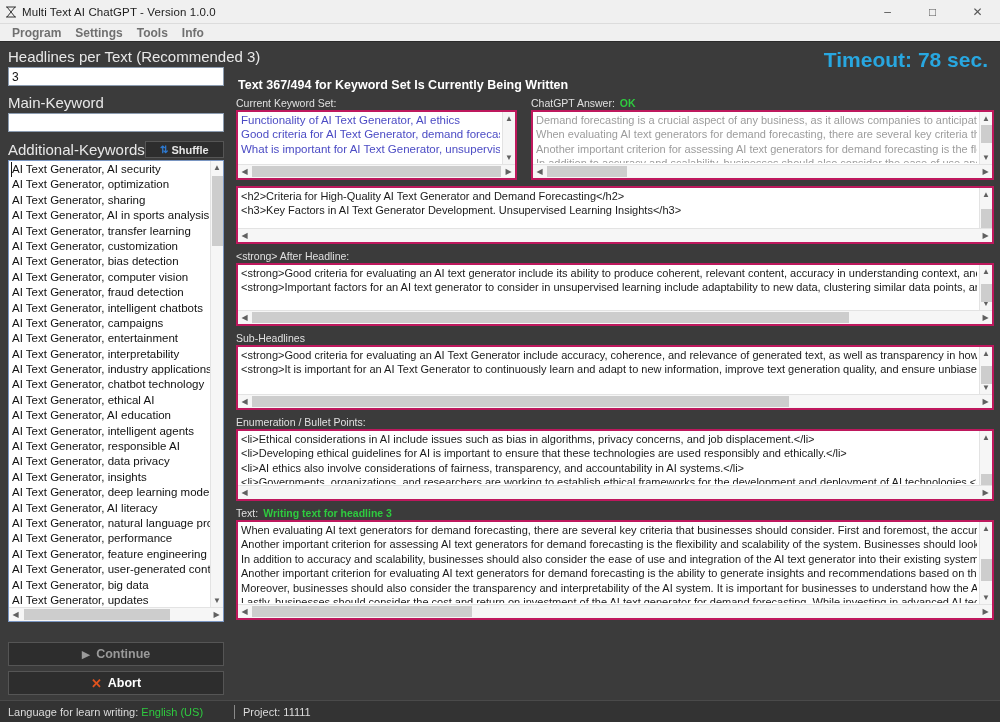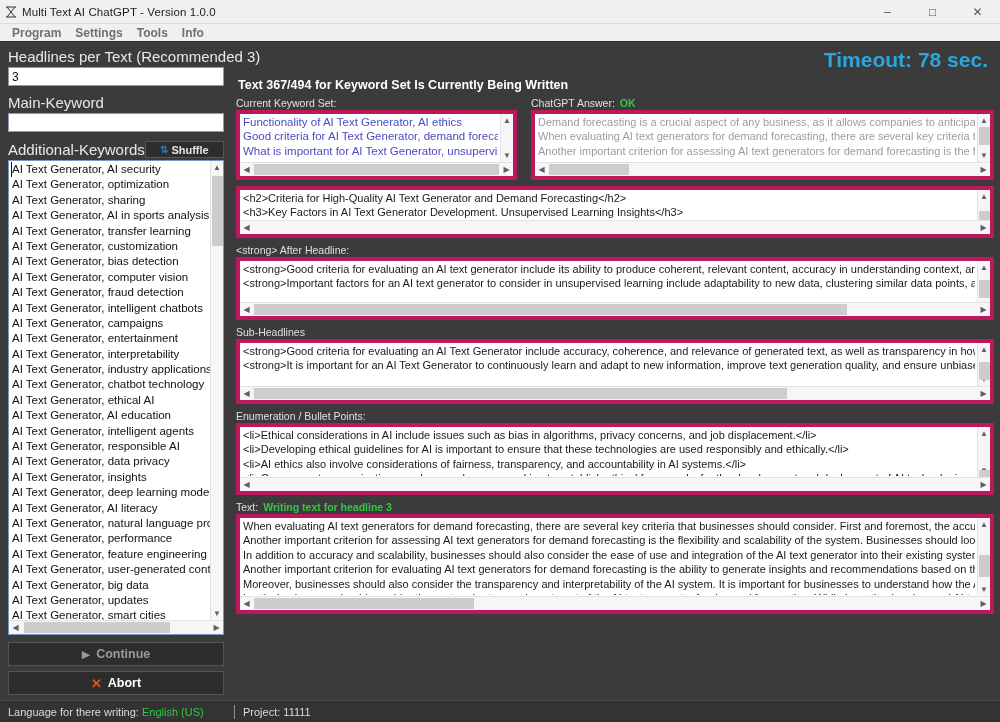--- a/index.html
+++ b/index.html
@@ -94,21 +94,21 @@
     display: flex; align-items: center; justify-content: center;
     gap: 5px; cursor: pointer;
   }
   .shuffle-btn .sicon { color: #2e7ad1; font-size: 10px; letter-spacing:-2px;}
 
   .listbox {
     flex: 1;
     background: #fff; border: 1px solid #7a96c2;
     position: relative; overflow: hidden;
     display: flex; flex-direction: column;
-    margin-bottom: 1px;
+    margin-bottom: 14px;
   }
   .listbox-inner {
     flex: 1; overflow: hidden;
     padding: 1px 0 0 2px;
   }
   .kw-item {
     font-size: 11.5px; color: #111;
     line-height: 15.4px; height: 15.4px;
     white-space: nowrap; overflow: hidden;
     padding-left: 1px;
@@ -183,21 +183,21 @@
 
   .flabel {
     font-size: 10.5px; color: #e0e0e0;
     margin-bottom: 1px; white-space: nowrap;
     display: flex; align-items: baseline; gap: 5px;
   }
   .flabel .ok { color: #2ecb3f; font-size: 10.5px; font-weight: bold; }
   .flabel .green { color: #2ecb3f; font-size: 10.5px; font-weight: bold; }
 
   .tbox {
-    background: #fff; border: 4px solid #be185d;
+    background: #fff; border: 2px solid #be185d;
     position: relative; overflow: hidden;
     margin-bottom: 6px;
   }
   .tbox .content {
     position: absolute; left: 3px; right: 15px; top: 1px; bottom: 15px;
     overflow: hidden;
   }
   .tline {
     font-size: 11px; color: #1a1a1a;
     line-height: 14.4px; height: 14.4px;
@@ -377,21 +377,21 @@
               <div class="arrow">◀</div>
               <div class="track">
                 <div class="thumb" style="left:1px;width:80px"></div>
               </div>
               <div class="arrow">▶</div>
             </div>
           </div>
         </div>
       </div>
 
-      <div class="tbox" style="height:52px">
+      <div class="tbox" style="height:58px">
         <div class="content" id="headlines-lines">
             <div class="tline">&lt;h2&gt;Criteria for High-Quality AI Text Generator and Demand Forecasting&lt;/h2&gt;</div>
             <div class="tline">&lt;h3&gt;Key Factors in AI Text Generator Development. Unsupervised Learning Insights&lt;/h3&gt;</div>
           </div>
         <div class="vscroll">
           <div class="arrow">▲</div>
           <div class="track">
             <div class="thumb" style="top:8px;height:20px"></div>
           </div>
           <div class="arrow">▼</div>
@@ -502,19 +502,19 @@
             <div class="thumb" style="left:1px;width:220px"></div>
           </div>
           <div class="arrow">▶</div>
         </div>
       </div>
     </div>
   </div>
 
   <div class="status">
     <div class="seg1">
-      <span>Language for there writing:</span>
+      <span>Language for learn writing:</span>
       <span class="lang">English (US)</span>
     </div>
     <div class="divider"></div>
     <div class="seg2">Project: 11111</div>
   </div>
 </div>
 
 </body></html>

